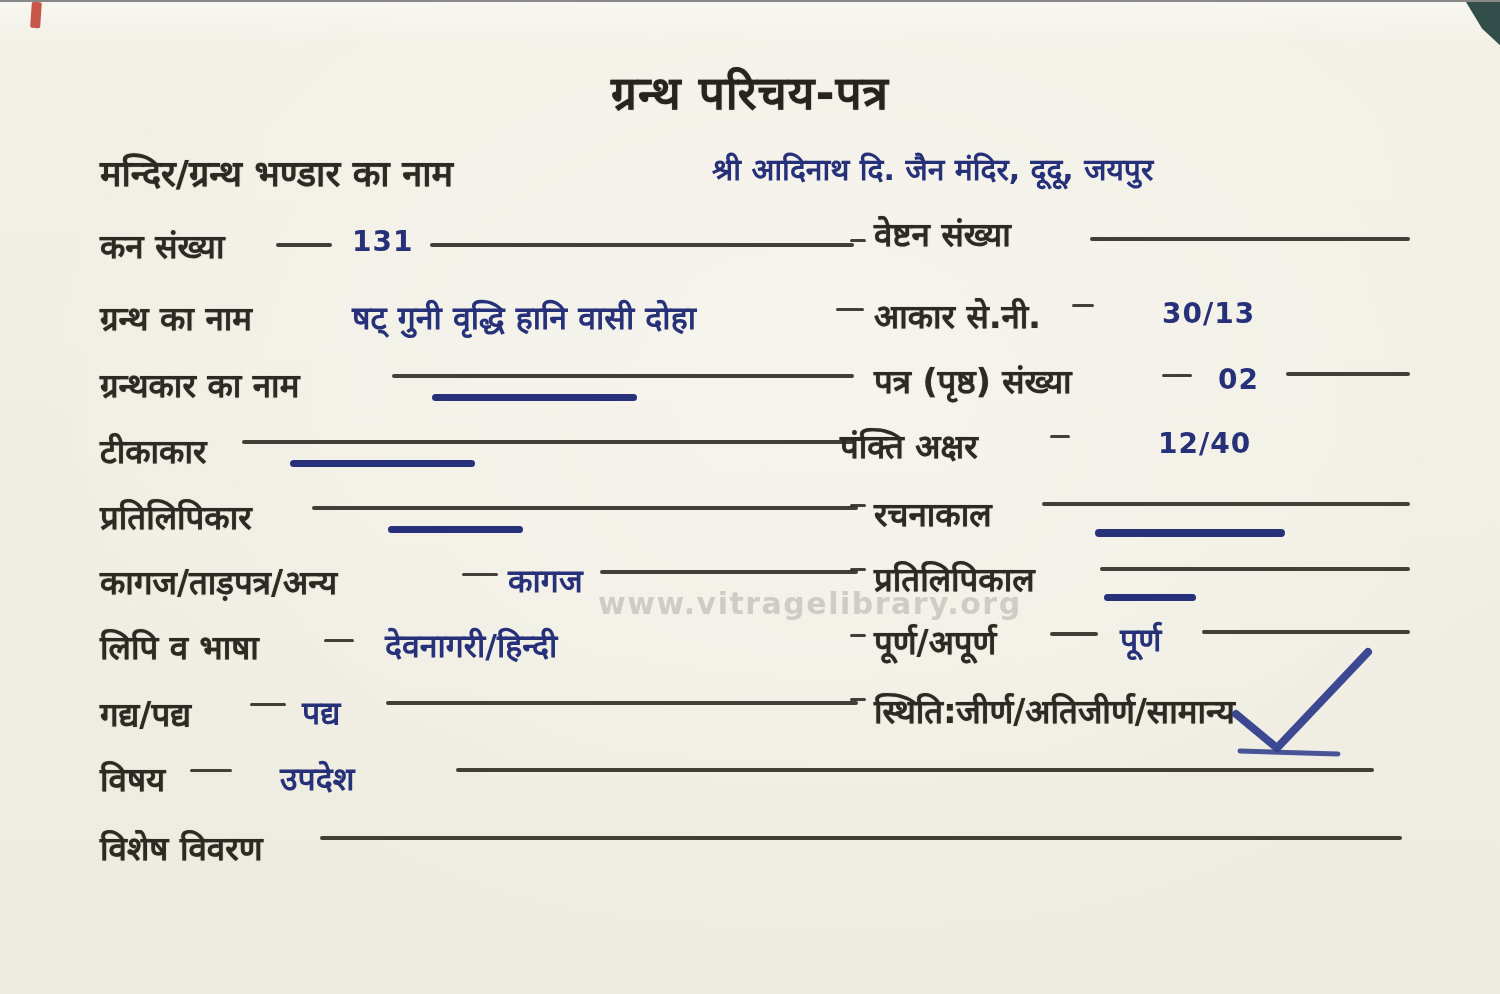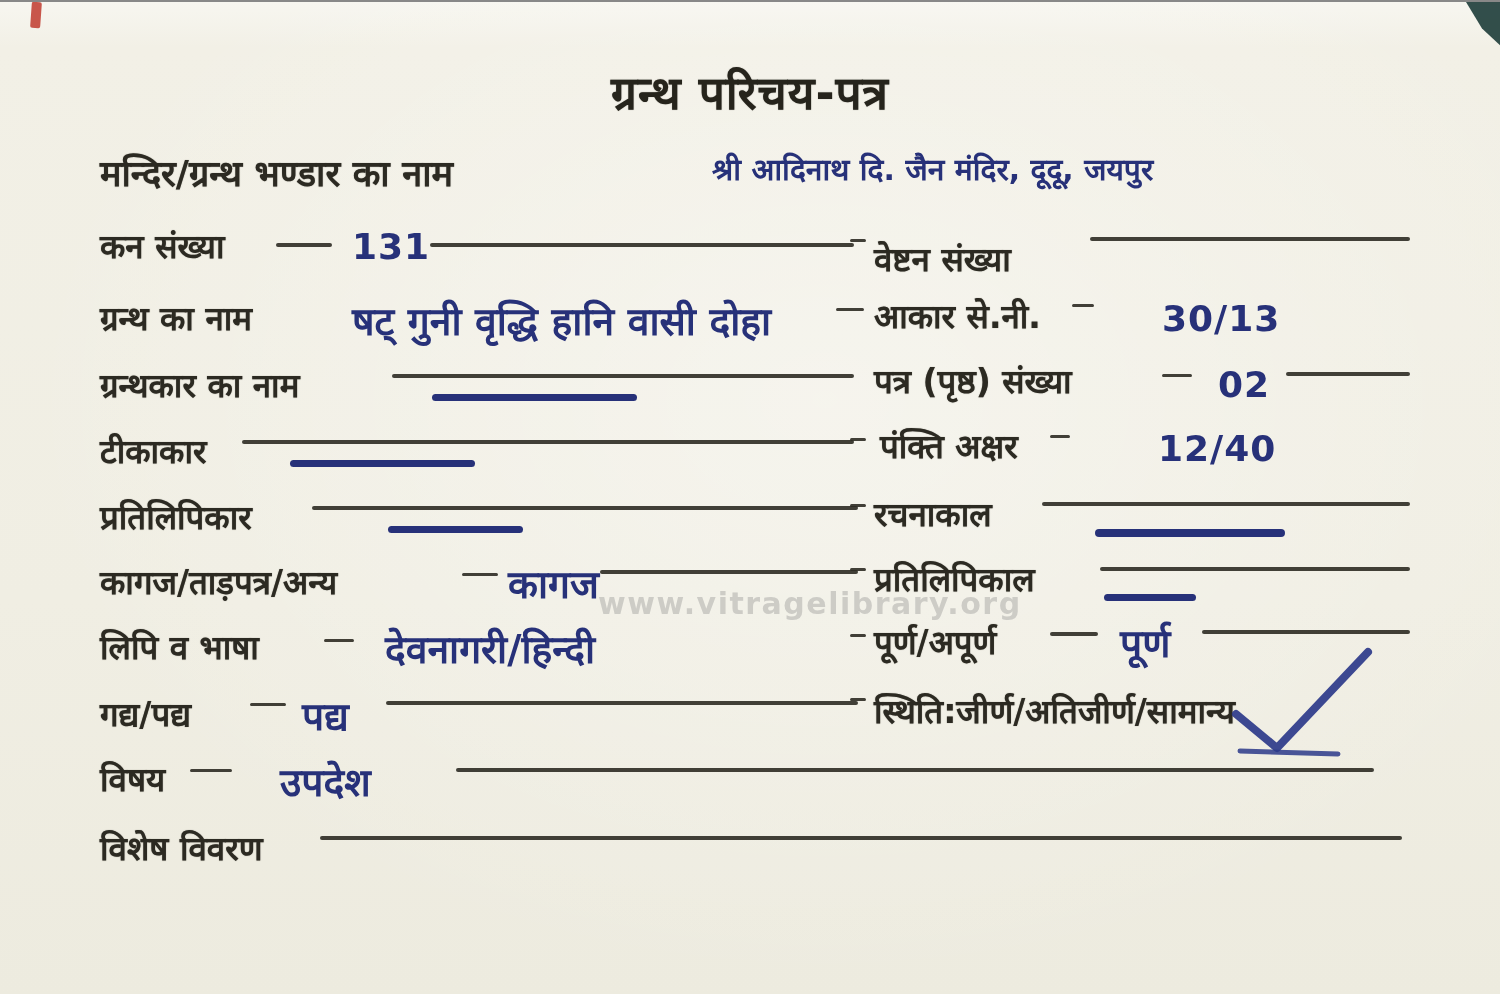--- a/index.html
+++ b/index.html
@@ -28,24 +28,24 @@
   }
   .lbl{
     position:absolute;
     font-size:33px;font-weight:bold;color:var(--ink);
     white-space:nowrap;line-height:1.2;
     text-shadow:0 0 1px rgba(44,42,34,.5);
   }
   .lbl.big{font-size:36px;}
   .val{
     position:absolute;
-    font-size:39px;font-weight:bold;color:var(--blue);
+    font-size:32px;font-weight:bold;color:var(--blue);
     white-space:nowrap;line-height:1.2;
   }
-  .val.num{font-size:36px;letter-spacing:1px;}
+  .val.num{font-size:28px;letter-spacing:1px;}
   .rule{
     position:absolute;height:0;
     border-top:4px solid #2e2c24;border-radius:2px;opacity:.9;
   }
   .rule.thin{border-top-width:3px;}
   .bdash{
     position:absolute;background:var(--blue);border-radius:4px;
   }
   .watermark{
     position:absolute;left:598px;top:584px;
@@ -75,21 +75,21 @@
   <div class="title">ग्रन्थ परिचय-पत्र</div>
 
   <div class="lbl big" style="left:100px;top:150px;">मन्दिर/ग्रन्थ भण्डार का नाम</div>
   <div class="val" style="left:712px;top:150px;font-size:30px;">श्री आदिनाथ दि. जैन मंदिर, दूदू, जयपुर</div>
 
   <div class="lbl" style="left:100px;top:225px;">कन संख्या</div>
   <div class="rule" style="left:276px;top:241px;width:56px;"></div>
   <div class="val num" style="left:352px;top:223px;">131</div>
   <div class="rule" style="left:430px;top:241px;width:424px;"></div>
   <div class="rule thin" style="left:850px;top:237px;width:16px;"></div>
-  <div class="lbl" style="left:874px;top:238px;">वेष्टन संख्या</div>
+  <div class="lbl" style="left:874px;top:213px;">वेष्टन संख्या</div>
   <div class="rule" style="left:1090px;top:235px;width:320px;"></div>
 
   <div class="lbl" style="left:100px;top:297px;">ग्रन्थ का नाम</div>
   <div class="val" style="left:352px;top:297px;">षट् गुनी वृद्धि हानि वासी दोहा</div>
   <div class="rule thin" style="left:836px;top:306px;width:28px;"></div>
   <div class="lbl" style="left:874px;top:295px;">आकार से.नी.</div>
   <div class="rule thin" style="left:1072px;top:302px;width:22px;"></div>
   <div class="val num" style="left:1162px;top:295px;">30/13</div>
 
   <div class="lbl" style="left:100px;top:364px;">ग्रन्थकार का नाम</div>
@@ -97,21 +97,21 @@
   <div class="bdash" style="left:432px;top:392px;width:205px;height:7px;"></div>
   <div class="lbl" style="left:874px;top:360px;">पत्र (पृष्ठ) संख्या</div>
   <div class="rule thin" style="left:1162px;top:372px;width:30px;"></div>
   <div class="val num" style="left:1218px;top:361px;">02</div>
   <div class="rule" style="left:1286px;top:370px;width:124px;"></div>
 
   <div class="lbl" style="left:100px;top:430px;">टीकाकार</div>
   <div class="rule" style="left:242px;top:438px;width:612px;"></div>
   <div class="bdash" style="left:290px;top:458px;width:185px;height:7px;"></div>
   <div class="rule thin" style="left:850px;top:436px;width:16px;"></div>
-  <div class="lbl" style="left:880px;top:425px;">पंक्ति अक्षर</div>
+  <div class="lbl" style="left:840px;top:425px;">पंक्ति अक्षर</div>
   <div class="rule thin" style="left:1050px;top:433px;width:20px;"></div>
   <div class="val num" style="left:1158px;top:425px;">12/40</div>
 
   <div class="lbl" style="left:100px;top:496px;">प्रतिलिपिकार</div>
   <div class="rule" style="left:312px;top:504px;width:546px;"></div>
   <div class="bdash" style="left:388px;top:524px;width:135px;height:7px;"></div>
   <div class="rule thin" style="left:850px;top:502px;width:16px;"></div>
   <div class="lbl" style="left:874px;top:493px;">रचनाकाल</div>
   <div class="rule" style="left:1042px;top:500px;width:368px;"></div>
   <div class="bdash" style="left:1095px;top:527px;width:190px;height:8px;"></div>

